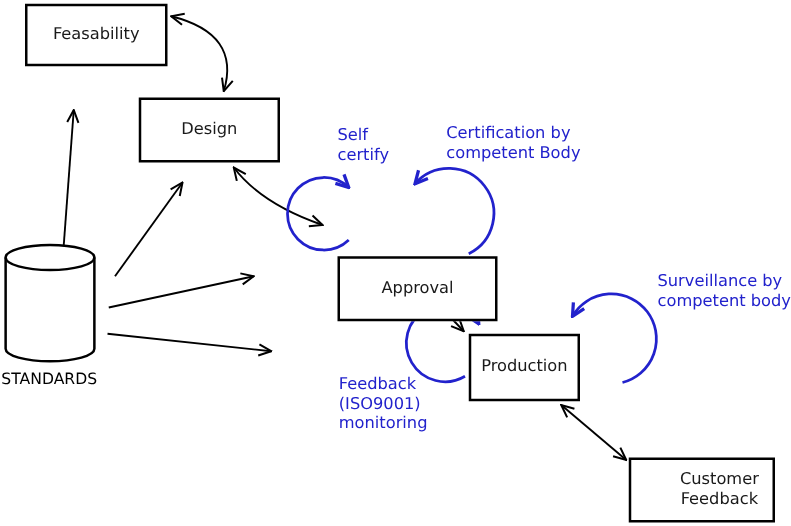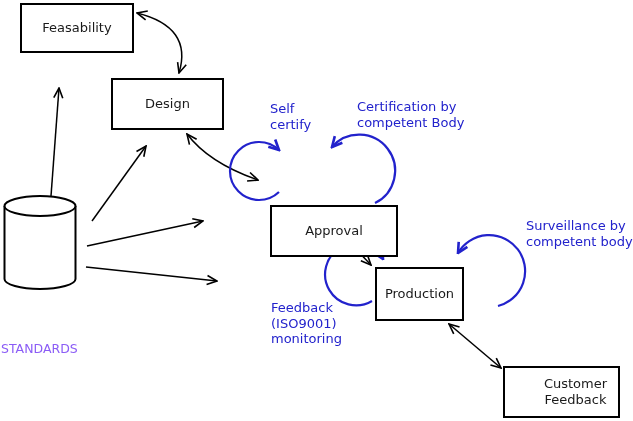--- a/index.html
+++ b/index.html
@@ -27,21 +27,21 @@
   .node-customer{left:503px;top:366px;width:117px;height:52px;padding-left:28px;}
   .blue-label{
     position:absolute;color:var(--c-blue);font-size:13px;line-height:15.5px;
     white-space:pre-line;
   }
   .lbl-self-certify{left:251px;top:101px;margin-left:19px;}
   .lbl-certification{left:357px;top:99px;}
   .lbl-surveillance{left:526px;top:218px;}
   .lbl-quality{left:271px;top:300px;}
   .standards-label{
-    position:absolute;left:1px;top:295px;font-size:12.5px;color:#8b5cf6;margin-top:46px;
+    position:absolute;left:1px;top:295px;font-size:12.5px;color:#000000;
   }
 </style>
 </head>
 <body>
 
 <div class="canvas">
 
   <svg width="633" height="421" viewBox="0 0 633 421">
     <defs>
       <marker id="mBlack" viewBox="0 0 13 13" refX="12" refY="6.5" markerWidth="13" markerHeight="13" markerUnits="userSpaceOnUse" orient="auto-start-reverse">

